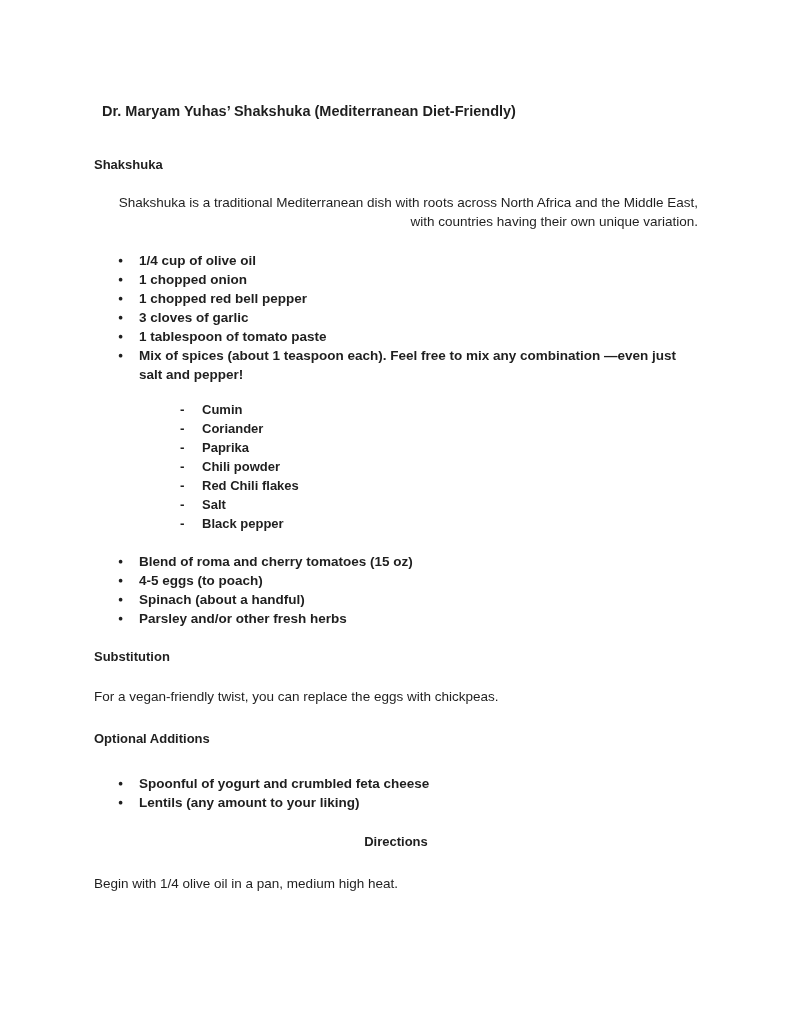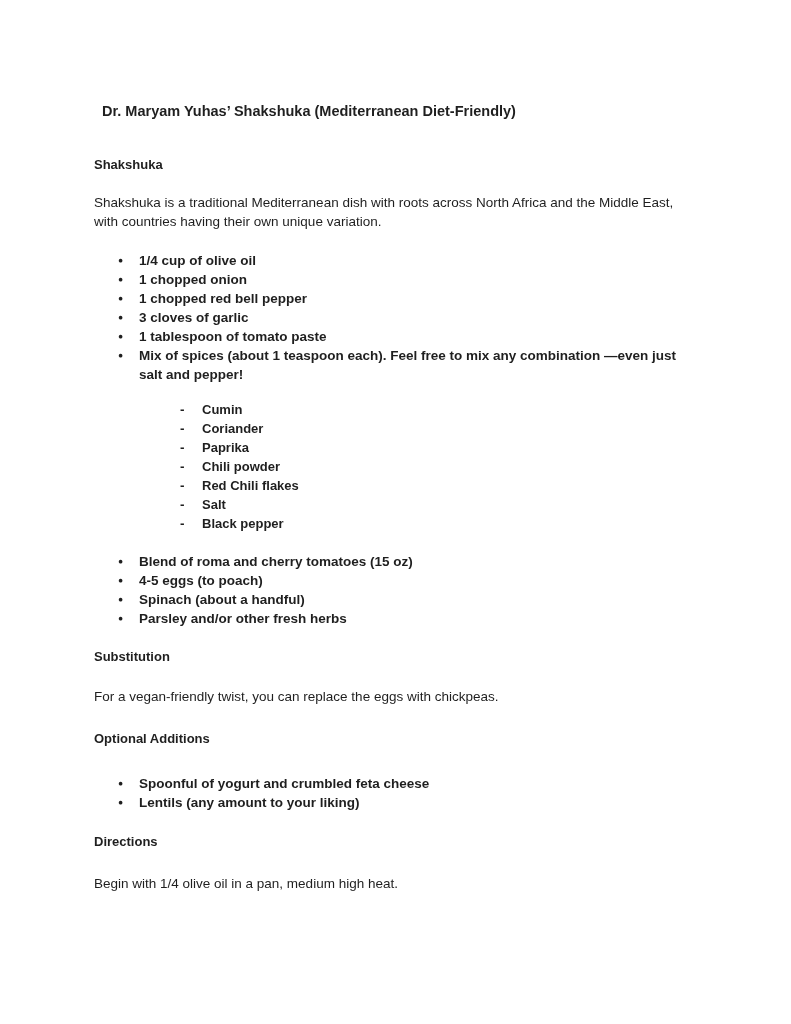--- a/index.html
+++ b/index.html
@@ -27,28 +27,28 @@
   .section-heading {
     font-size: 13px;
     font-weight: bold;
     line-height: 20px;
     margin: 0;
   }
   .recipe-heading   { margin-top: 34px; }
   .ingredients-heading { margin-top: 30px; }
   .substitution-heading { margin-top: 19px; }
   .optional-heading { margin-top: 23px; }
-  .directions-heading { margin-top: 20px; }
+  .directions-heading { margin-top: 20px; text-align: center; }
 
   .body-text {
     font-size: 13.5px;
     line-height: 19px;
     margin: 0;
   }
-  .intro { margin-top: 18px; }
+  .intro { margin-top: 18px; text-align: right; }
   .substitution-text { margin-top: 20px; }
   .directions-text { margin-top: 22px; }
 
   ul.bullet-list {
     list-style: none;
     margin: 0;
     padding: 0 0 0 45px;
     font-size: 13.5px;
     line-height: 19px;
   }

